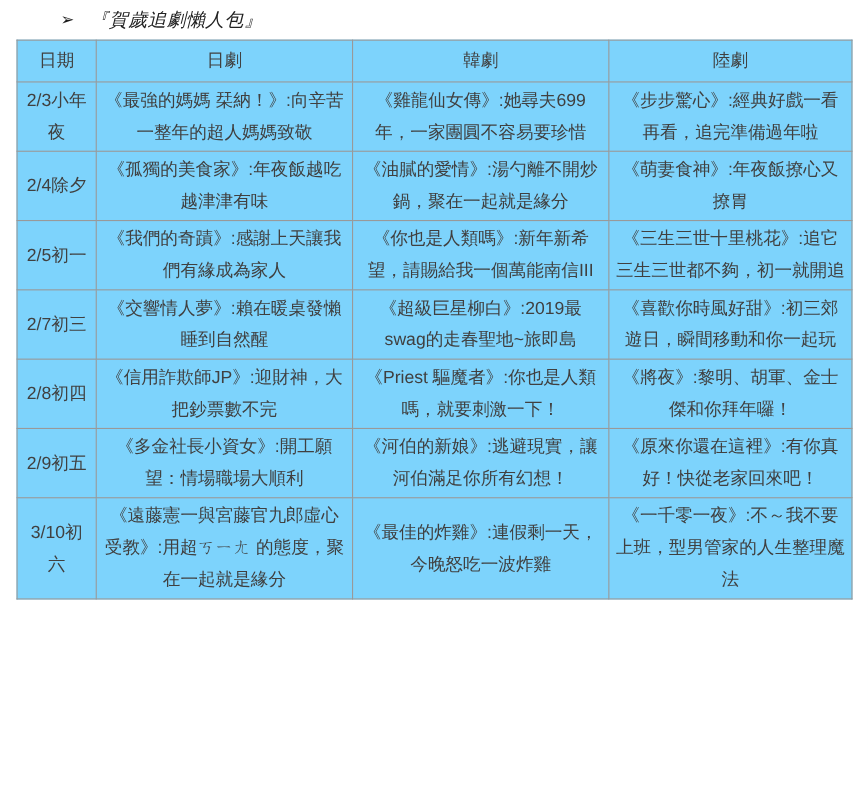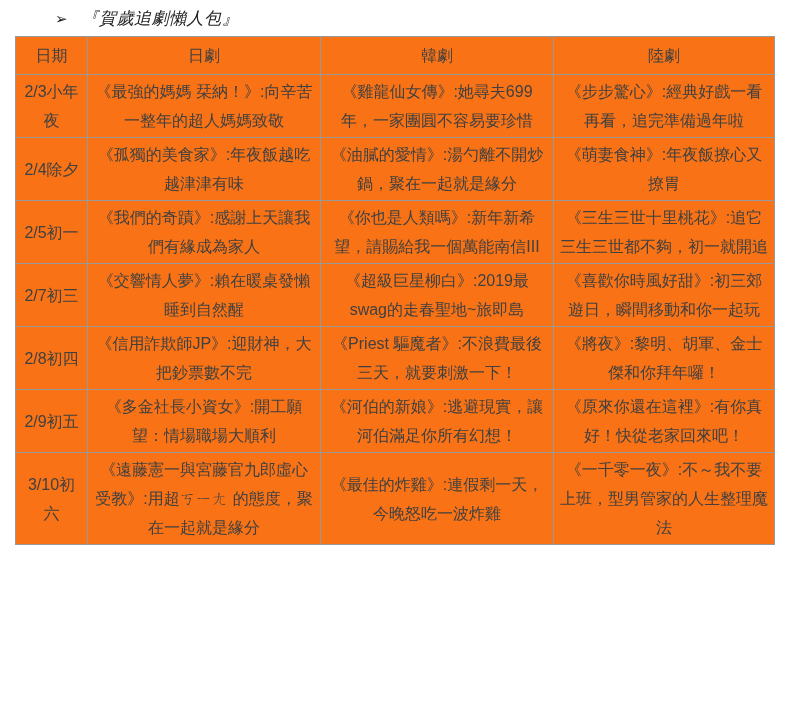--- a/index.html
+++ b/index.html
@@ -37,21 +37,21 @@
     font-style: italic;
     font-size: 17px;
     color: #222222;
     letter-spacing: 0.5px;
   }
   table.drama-table {
     border-collapse: collapse;
     table-layout: fixed;
     width: 759px;
     margin-left: 15px;
-    background: #f97316;
+    background: #7dd3fc;
   }
   .drama-table col.c-date { width: 72px; }
   .drama-table col.c-jp   { width: 233px; }
   .drama-table col.c-kr   { width: 233px; }
   .drama-table col.c-cn   { width: 221px; }
   .drama-table th,
   .drama-table td {
     border: 1px solid #999999;
     font-size: 16px;
     font-weight: normal;
@@ -113,21 +113,21 @@
       </tr>
       <tr>
         <td>2/7初三</td>
         <td>《交響情人夢》:賴在暖桌發懶睡到自然醒</td>
         <td>《超級巨星柳白》:2019最swag的走春聖地~旅即島</td>
         <td>《喜歡你時風好甜》:初三郊遊日，瞬間移動和你一起玩</td>
       </tr>
       <tr>
         <td>2/8初四</td>
         <td>《信用詐欺師JP》:迎財神，大把鈔票數不完</td>
-        <td>《Priest 驅魔者》:不浪費最後三天，就要刺激一下！</td>
+        <td>《Priest 驅魔者》:你也是人類嗎，就要刺激一下！</td>
         <td>《將夜》:黎明、胡軍、金士傑和你拜年囉！</td>
       </tr>
       <tr>
         <td>2/9初五</td>
         <td>《多金社長小資女》:開工願望：情場職場大順利</td>
         <td>《河伯的新娘》:逃避現實，讓河伯滿足你所有幻想！</td>
         <td>《原來你還在這裡》:有你真好！快從老家回來吧！</td>
       </tr>
       <tr>
         <td>3/10初六</td>

